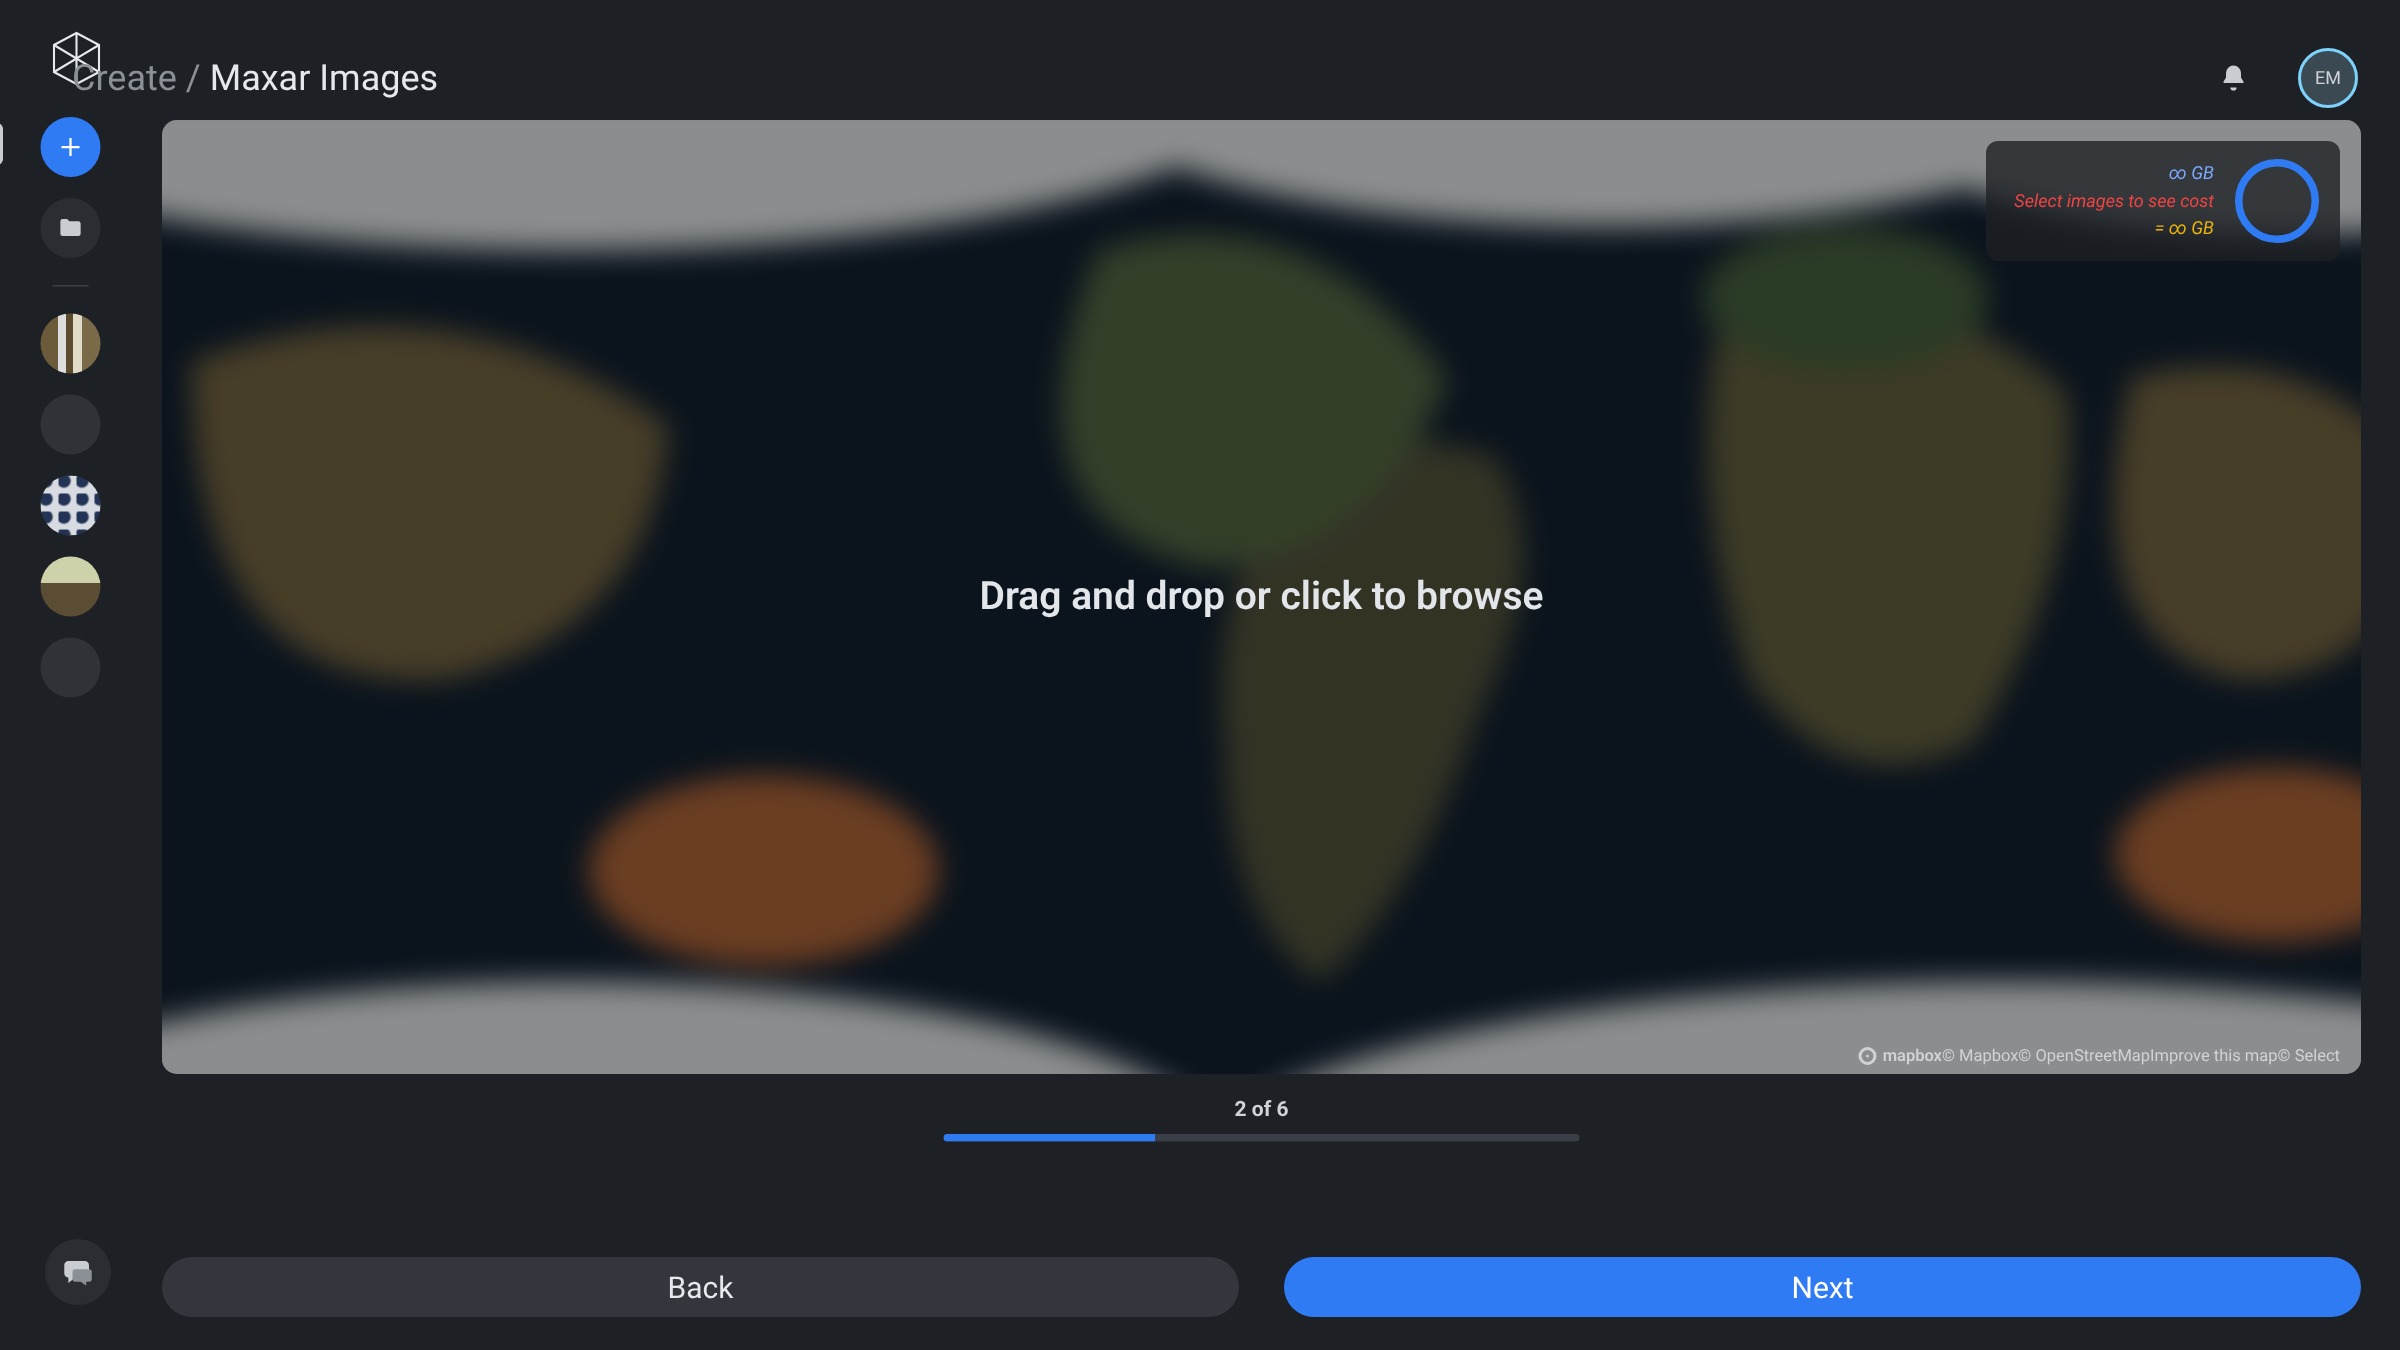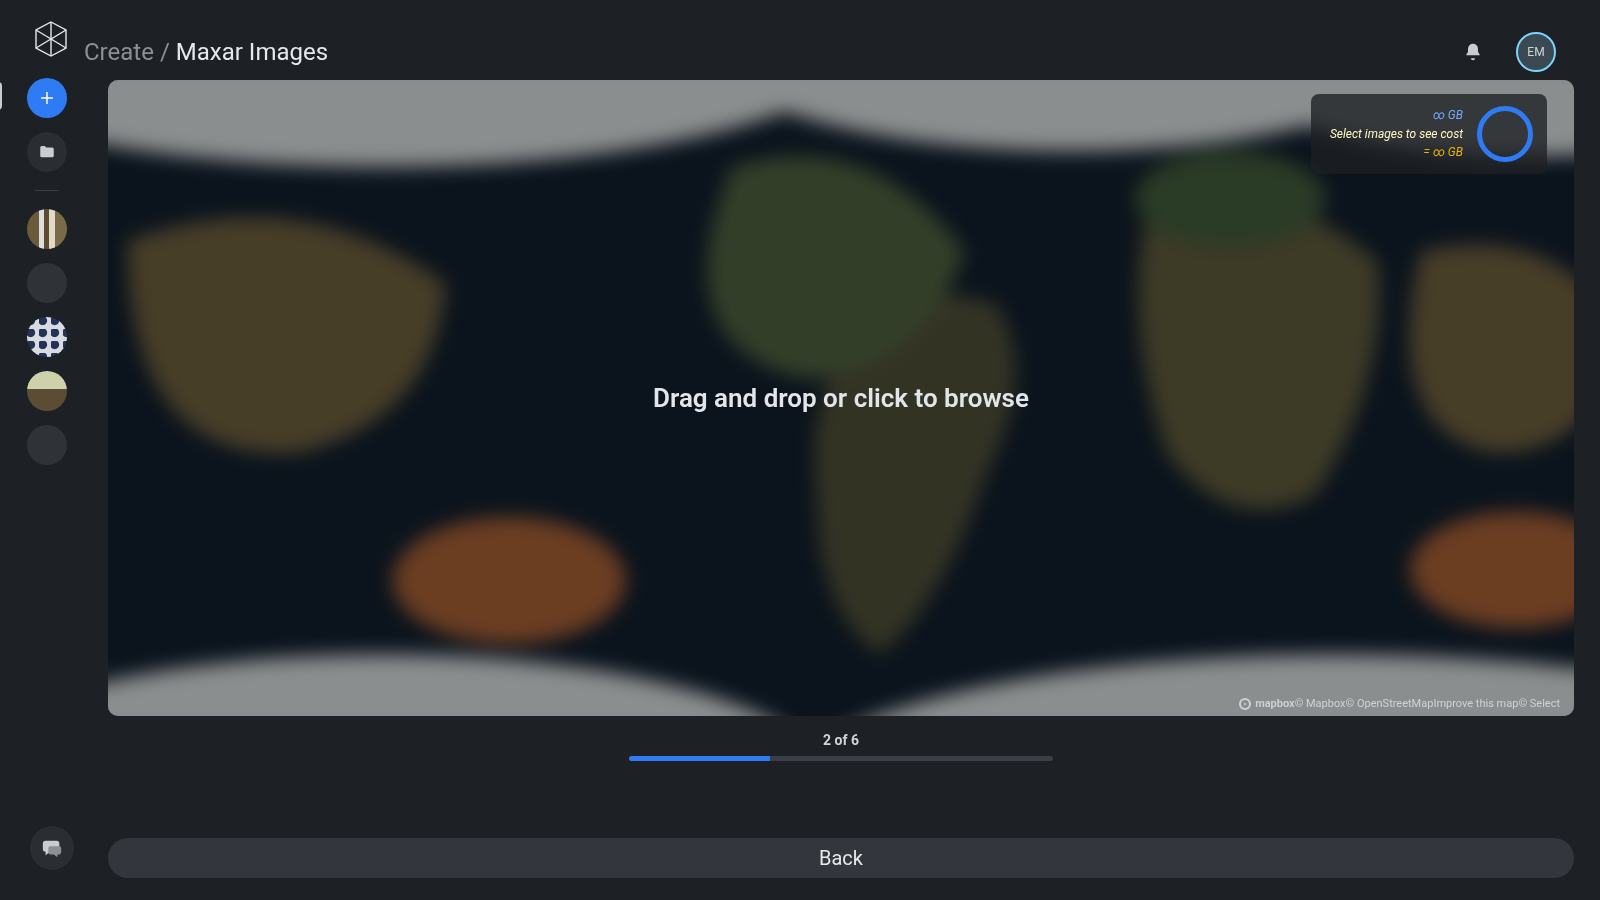--- a/index.html
+++ b/index.html
@@ -8,25 +8,25 @@
     height: 900px;
     overflow: hidden;
     font-family: -apple-system, BlinkMacSystemFont, "Segoe UI", Roboto, "Helvetica Neue", Arial, sans-serif;
     background: #1d2024;
     color: #e6e8eb;
   }
 
   
   .topbar {
     position: absolute;
-    top: 0; left: 0; right: 16px;
+    top: 0; left: 0; right: 0;
     height: 104px;
     display: flex;
     align-items: center;
-    padding: 0 28px 0 84px;
+    padding: 0 28px 0 48px;
   }
   .logo {
     position: absolute;
     left: 30px; top: 18px;
     width: 42px; height: 42px;
     display: flex; align-items: center; justify-content: center;
   }
   .breadcrumb { font-size: 24px; display: flex; align-items: center; gap: 6px; }
   .breadcrumb .crumb-link   { color: #8b9097; }
   .breadcrumb .crumb-sep    { color: #8b9097; }
@@ -109,30 +109,30 @@
     position: absolute; inset: 0;
     display: flex; align-items: center; justify-content: center;
     font-size: 26px; font-weight: 600;
     color: #e2e5e9;
     pointer-events: none;
   }
 
   
   .quota-panel {
     position: absolute;
-    right: 27px; top: 14px;
+    right: 14px; top: 14px;
     width: 236px;
     background: rgba(29,32,36,0.78);
     border-radius: 8px;
     padding: 12px 14px;
     display: flex; align-items: center; gap: 14px;
   }
   .quota-lines { flex: 1; text-align: right; font-size: 12px; line-height: 1.55; font-style: italic; }
   .quota-l1 { color: #7ba7ff; }
-  .quota-l2 { color: #fef9c3; }
+  .quota-l2 { color: #ef4444; }
   .quota-l3 { color: #eab308; }
   .quota-ring {
     width: 56px; height: 56px; border-radius: 50%;
     border: 5px solid #2f7bf4;
     flex: none;
   }
 
   
   .attrib {
     position: absolute;
@@ -309,20 +309,21 @@
 
 <div class="step-wrap">
   <div class="step-label">2 of 6</div>
   <div class="step-bar">
     <div class="step-fill" style="width: 33.3333%;"></div>
   </div>
 </div>
 
 <div class="btn-row">
   <div class="btn btn-back">Back</div>
+  <div class="btn btn-next">Next</div>
 </div>
 
 <div class="chat-fab">
   <svg viewBox="0 0 24 24" width="22" height="22">
     <path fill="#c9cdd2" d="M4 4h12a3 3 0 0 1 3 3v6a3 3 0 0 1-3 3H9l-5 4v-4a3 3 0 0 1-3-3V7a3 3 0 0 1 3-3z" transform="translate(1 0)"></path>
     <path fill="#8b9097" d="M9 9h10a2 2 0 0 1 2 2v5a2 2 0 0 1-2 2h-2v3l-4-3h-4a2 2 0 0 1-2-2v-5a2 2 0 0 1 2-2z" transform="translate(1 1)"></path>
   </svg>
 </div>
 
 </body></html>

